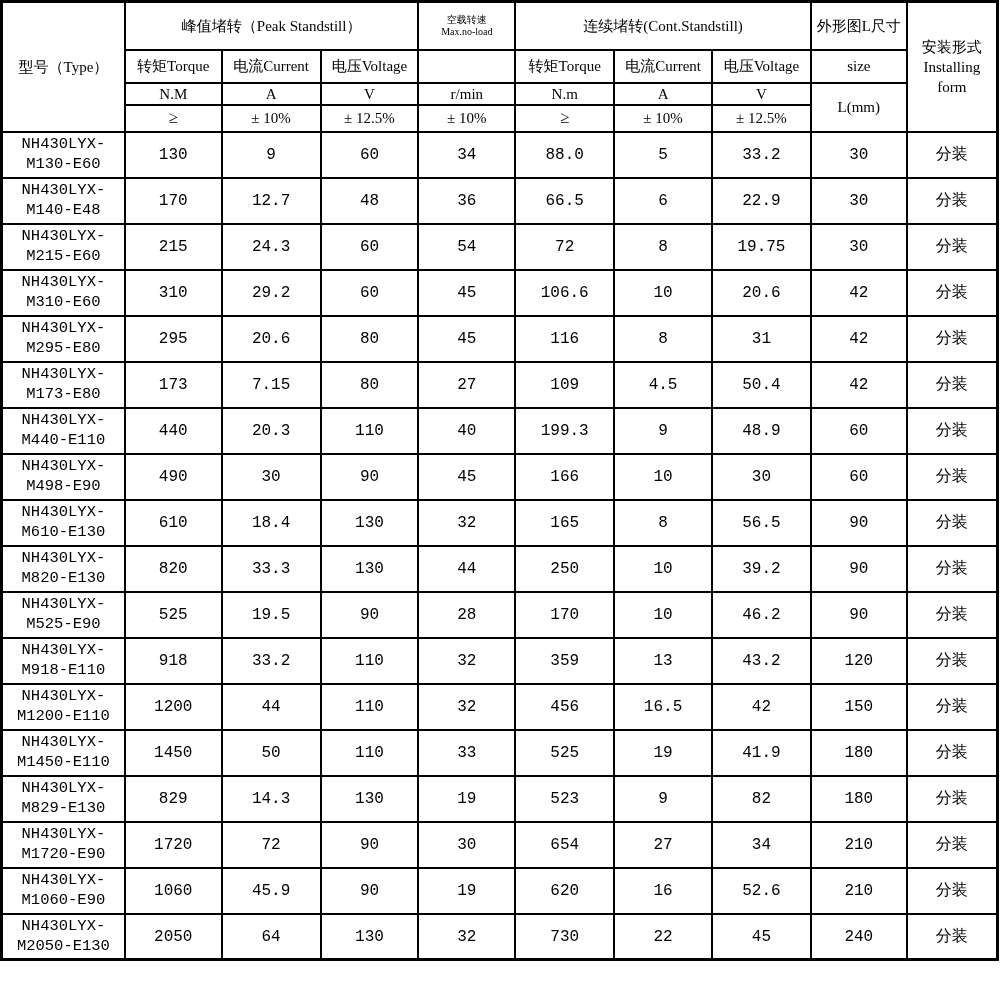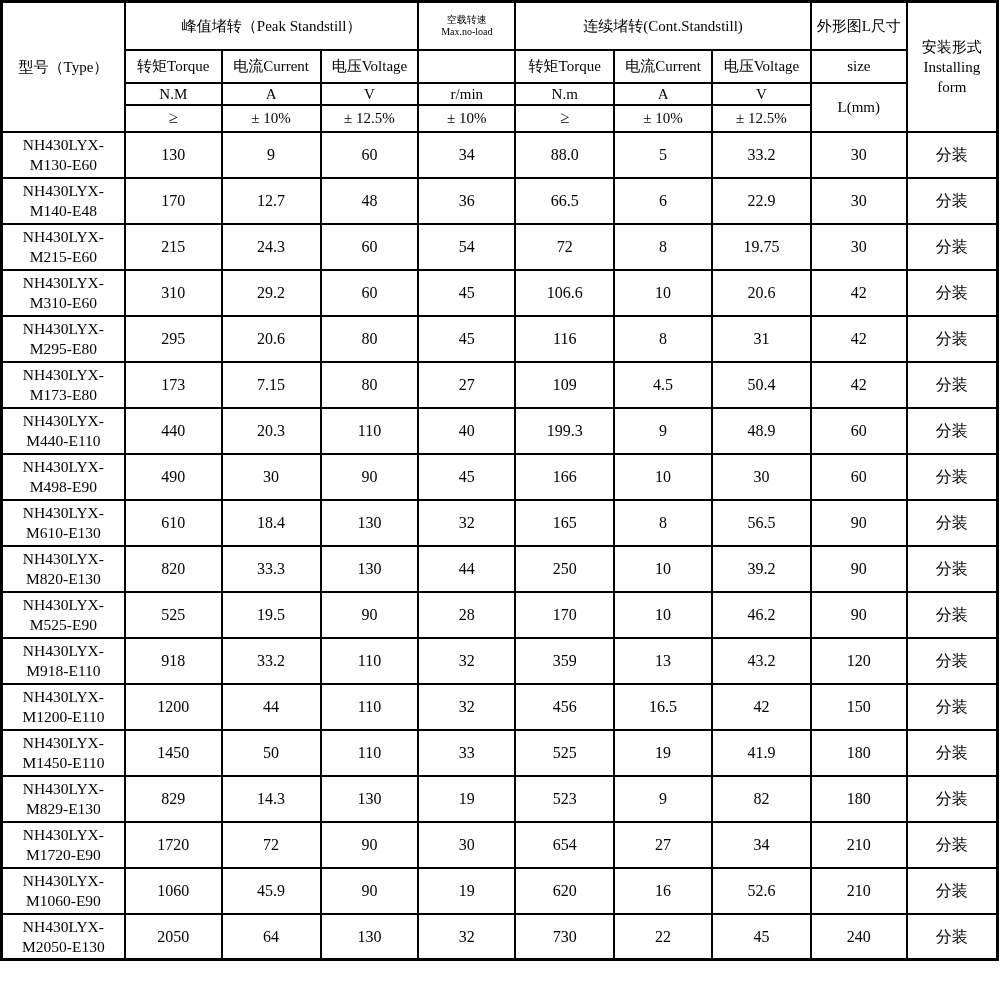--- a/index.html
+++ b/index.html
@@ -31,21 +31,21 @@
   thead th {
     font-weight: normal;
     font-size: 15px;
     white-space: pre-line;
     line-height: 1.35;
   }
   thead tr.h-row-1 { height: 48px; }
   thead tr.h-row-2 { height: 33px; }
   thead tr.h-row-3 { height: 17px; }
   thead tr.h-row-4 { height: 27px; }
-  tbody tr { height: 46px; }
+  tbody tr { height: 46px; font-family: Liberation Mono, monospace; }
   tbody td {
     font-size: 16px;
     line-height: 1.25;
   }
   tbody td.model {
     white-space: pre-line;
     font-size: 15.5px;
   }
   .ge-sign { font-size: 17px; }
 </style>

